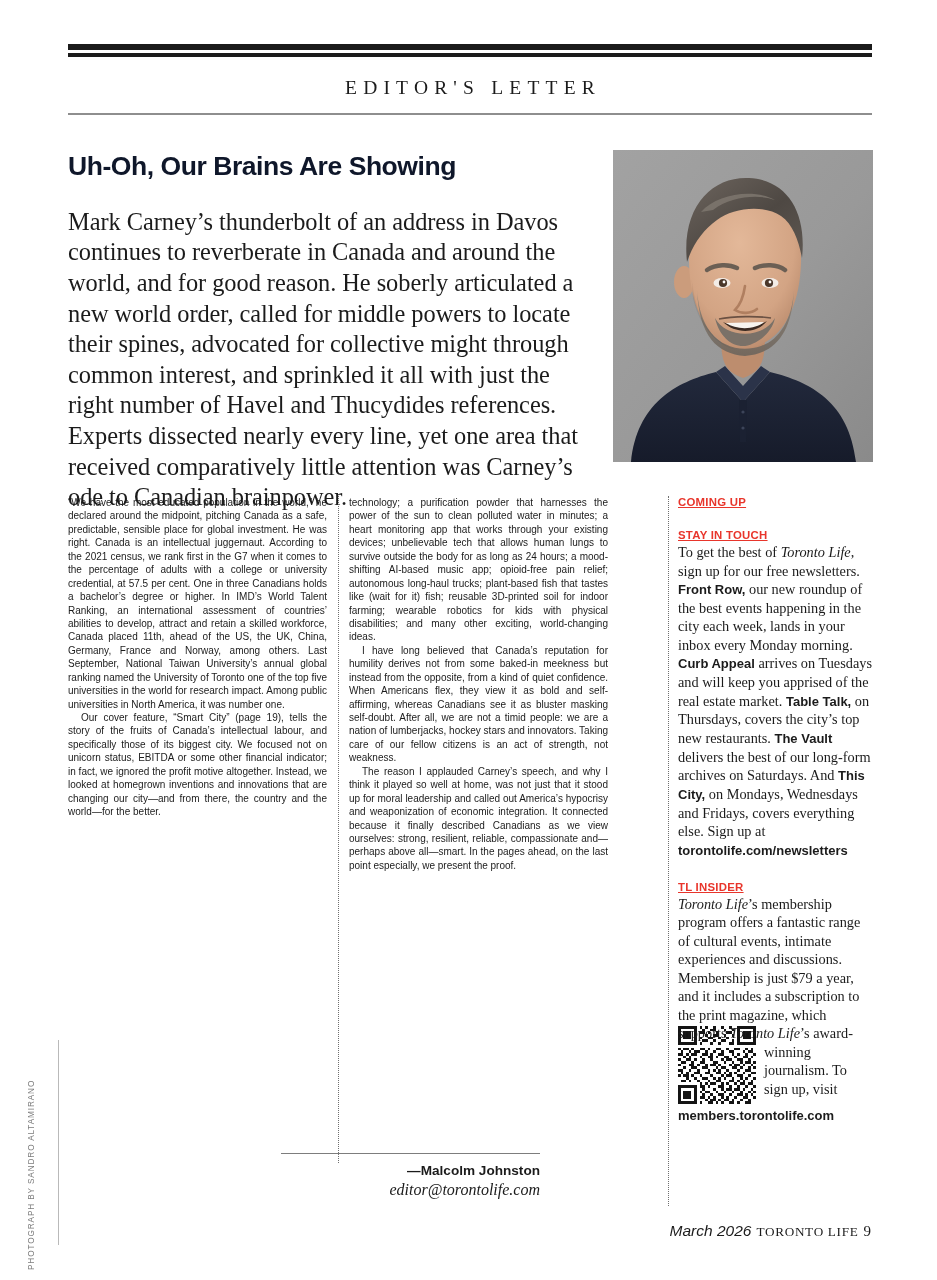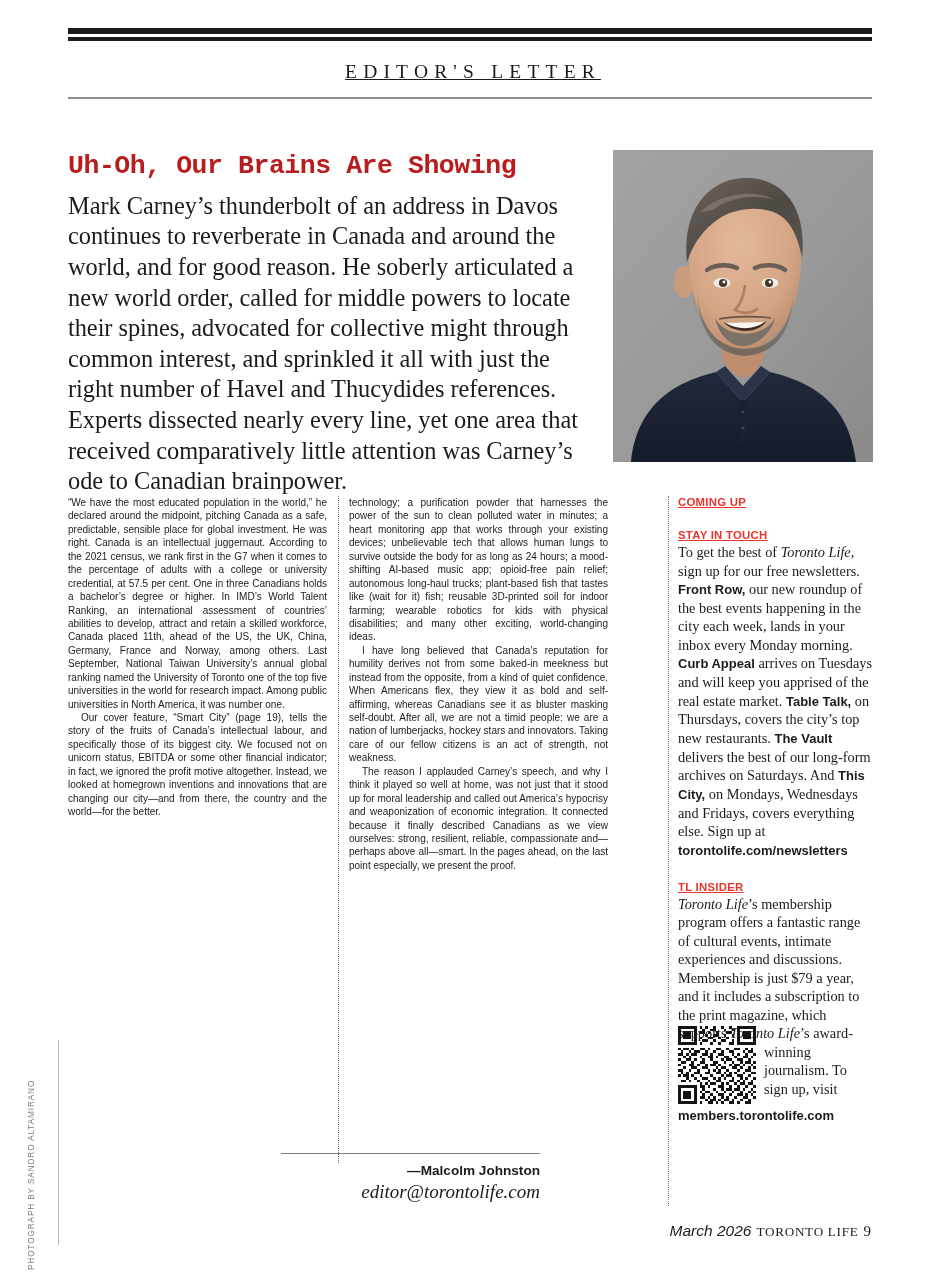--- a/index.html
+++ b/index.html
@@ -18,23 +18,22 @@
 
   .page {
     position: absolute;
     inset: 0;
   }
 
   
   .section-head {
     position: absolute;
     left: 68px;
-    top: 28px;
+    top: 44px;
     width: 804px;
-    text-decoration: underline;
   }
   .rule-thick {
     height: 6px;
     background: #1b1b1b;
     width: 100%;
   }
   .rule-gap { height: 3px; }
   .rule-thin-black {
     height: 4px;
     background: #1b1b1b;
@@ -56,27 +55,27 @@
   }
 
   
   .intro-block {
     position: absolute;
     left: 68px;
     top: 152px;
     width: 530px;
   }
   .headline {
-    font-family: Liberation Mono, monospace;
+    font-family: Liberation Sans, sans-serif;
     font-weight: bold;
     font-size: 26.5px;
     line-height: 1.12;
     letter-spacing: -0.45px;
-    color: #b91c1c;
-    margin: 0 0 9px 0;
+    color: #0f172a;
+    margin: 0 0 25px 0;
   }
   .deck {
     font-family: "Liberation Serif", serif;
     font-size: 24.4px;
     line-height: 1.255;
     color: #1b1b1b;
     margin: 0;
     letter-spacing: -0.05px;
   }
 
@@ -147,21 +146,21 @@
     font-family: "Liberation Sans", sans-serif;
     font-weight: bold;
     font-size: 13.6px;
     color: #1b1b1b;
     line-height: 1.25;
     text-align: right;
   }
   .signoff-email {
     font-family: "Liberation Serif", serif;
     font-style: italic;
-    font-size: 19px;
+    font-size: 16px;
     color: #1b1b1b;
     line-height: 1.3;
   }
 
   
   .sb-section { margin-bottom: 21px; }
   .sb-kicker {
     font-family: "Liberation Sans", sans-serif;
     font-weight: bold;
     font-size: 11.4px;

